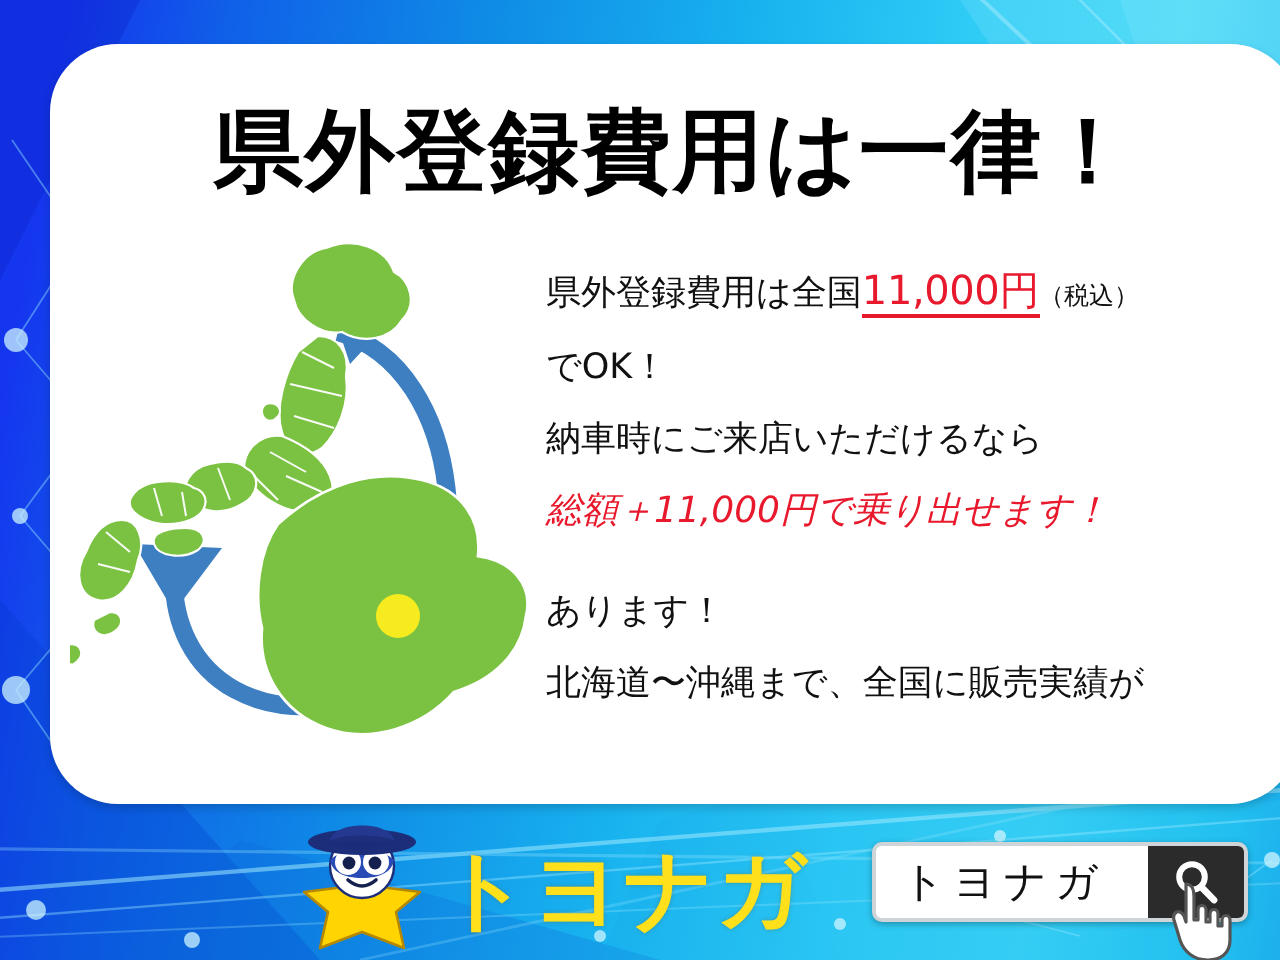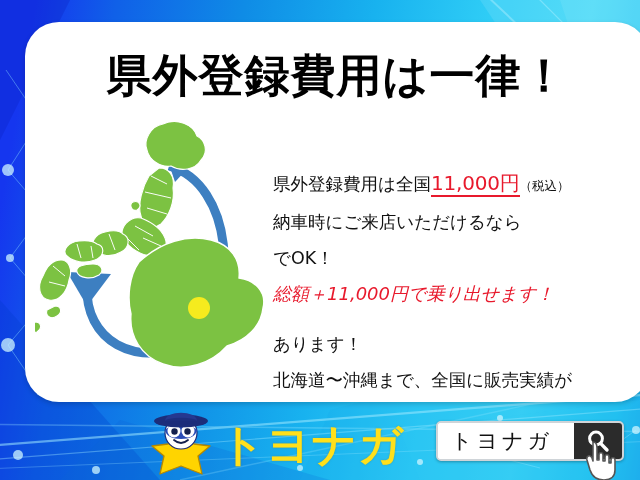--- a/index.html
+++ b/index.html
@@ -47,21 +47,20 @@
   
   #map-block { position:absolute; left:10px; top:88px; width:250px; height:285px; }
 
   
   #copy {
     position:absolute; left:248px; top:105px; width:340px;
     color:#111;
     font-size:17.5px;
     line-height:36px;
     font-family:"DejaVu Sans","Liberation Sans",sans-serif;
-    margin-top:38px;
   }
   #copy .ln { white-space:nowrap; }
   .price-red {
     color:#e8192c;
     border-bottom:2px solid #e8192c;
     font-size:20px;
     letter-spacing:-.2px;
   }
   .tax { font-size:12.5px; color:#111; }
   .red-line { color:#e8192c; font-size:18px; white-space:nowrap;font-style:italic; }
@@ -241,22 +240,22 @@
                C 106 246, 94 226, 96 204
                C 92 188, 94 166, 104 152 Z" fill="#7cc242" stroke="#ffffff" stroke-width="1.4"></path>
       <circle cx="164" cy="198" r="11" fill="#f5eb1e"></circle>
     </g>
   </svg>
 
   <div id="copy">
     <div class="ln">
       <span>県外登録費用は全国</span><span class="price-red">11,000円</span><span class="tax">（税込）</span>
     </div>
+    <div class="ln">でOK！</div>
     <div class="ln">納車時にご来店いただけるなら</div>
-    <div class="ln">でOK！</div>
     <div class="ln red-line">総額＋11,000円で乗り出せます！</div>
     <span class="gap"></span>
     <div class="ln">あります！</div>
     <div class="ln">北海道〜沖縄まで、全国に販売実績が</div>
   </div>
 </div>
 
 <div id="bottombar">
 
   <svg id="mascot" viewBox="0 0 70 72">

